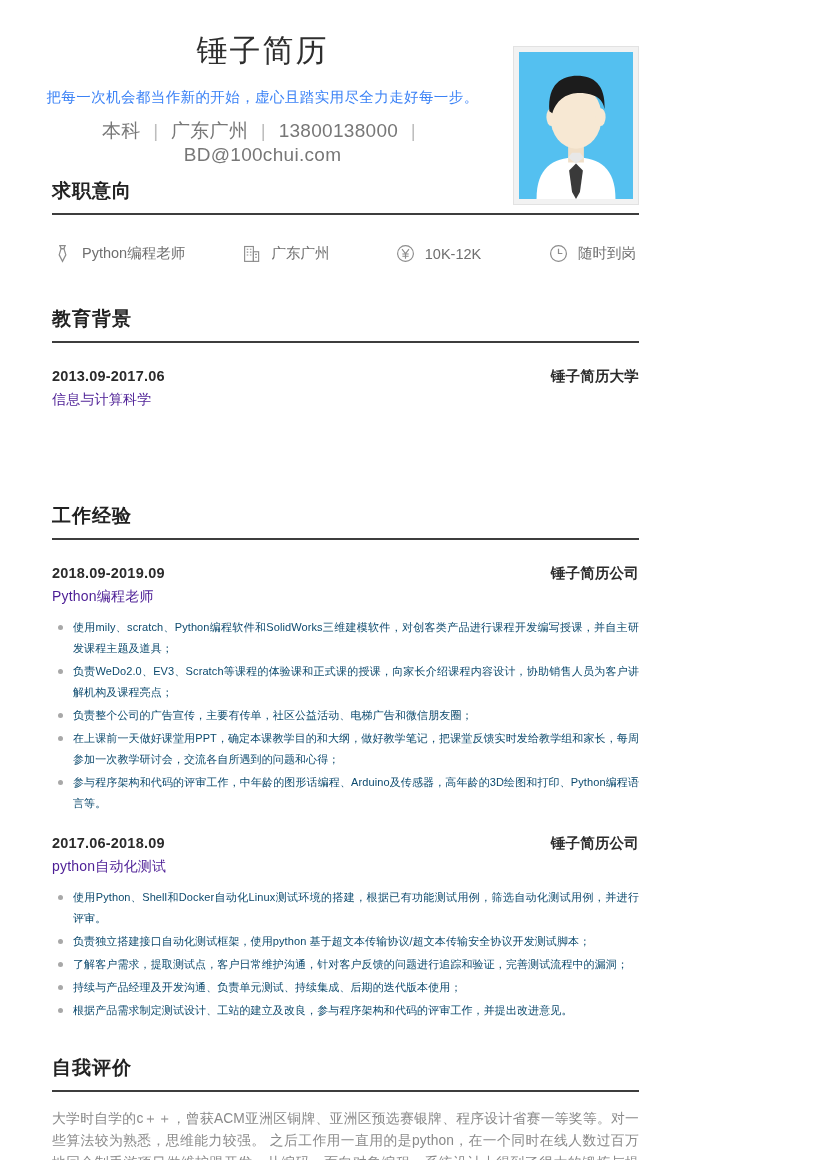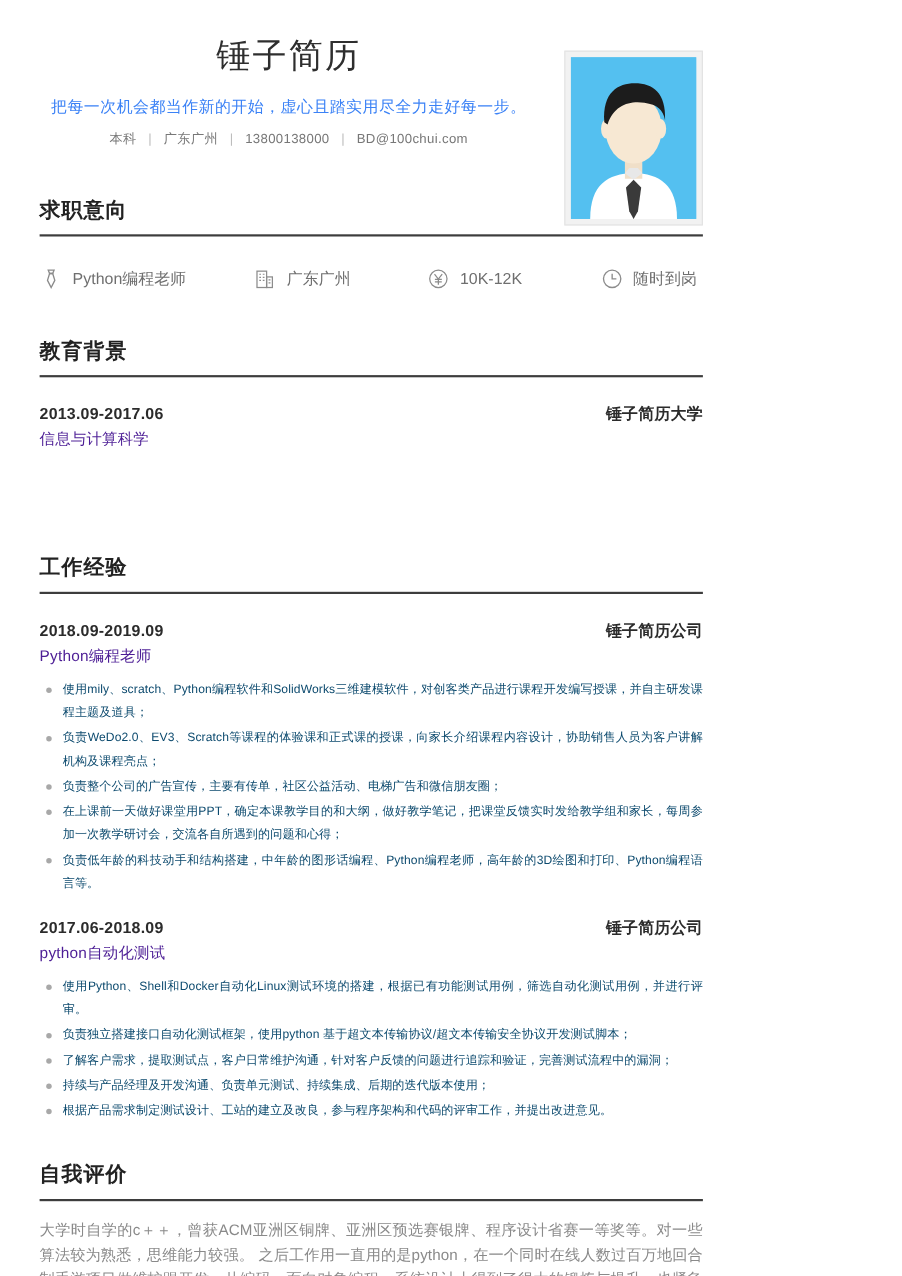--- a/index.html
+++ b/index.html
@@ -43,21 +43,21 @@
     margin: 0 0 20px 0;
     line-height: 1.1;
   }
   .tagline {
     font-size: 14.5px;
     color: #3b82f6;
     margin-bottom: 11px;
     letter-spacing: 0.4px;
   }
   .meta-line {
-    font-size: 12px;
+    font-size: 19px;
     color: #777777;
     letter-spacing: 0.3px;
   }
   .meta-sep {
     display: inline-block;
     margin: 0 7px;
     color: #bdbdbd;
     font-weight: 300;
   }
 
@@ -76,21 +76,21 @@
   .photo {
     position: relative;
     width: 100%;
     height: 100%;
     background: #54c0f0;
     overflow: hidden;
   }
   .avatar-svg { display: block; width: 100%; height: 100%; }
 
   
-  .section { margin-top: 26px; }
+  .section { margin-top: 26px; margin-left: 16px; }
   .section-title {
     font-size: 19px;
     font-weight: 700;
     color: #222222;
     letter-spacing: 1px;
     margin: 0 0 9px 0;
   }
   .section-rule {
     height: 2px;
     background: #3d3d3d;
@@ -291,21 +291,21 @@
       <div class="entry-head">
         <span>2018.09-2019.09</span>
         <span>锤子简历公司</span>
       </div>
       <div class="entry-sub">Python编程老师</div>
       <ul class="bullets">
         <li>使用mily、scratch、Python编程软件和SolidWorks三维建模软件，对创客类产品进行课程开发编写授课，并自主研发课程主题及道具；</li>
         <li>负责WeDo2.0、EV3、Scratch等课程的体验课和正式课的授课，向家长介绍课程内容设计，协助销售人员为客户讲解机构及课程亮点；</li>
         <li>负责整个公司的广告宣传，主要有传单，社区公益活动、电梯广告和微信朋友圈；</li>
         <li>在上课前一天做好课堂用PPT，确定本课教学目的和大纲，做好教学笔记，把课堂反馈实时发给教学组和家长，每周参加一次教学研讨会，交流各自所遇到的问题和心得；</li>
-        <li>负责低年龄的科技动手和结构搭建，中年龄的图形话编程、Python编程老师，高年龄的3D绘图和打印、Python编程语言等。</li>
+        <li>参与程序架构和代码的评审工作，中年龄的图形话编程、Arduino及传感器，高年龄的3D绘图和打印、Python编程语言等。</li>
       </ul>
     </div>
 
     <div class="entry">
       <div class="entry-head">
         <span>2017.06-2018.09</span>
         <span>锤子简历公司</span>
       </div>
       <div class="entry-sub">python自动化测试</div>
       <ul class="bullets">

